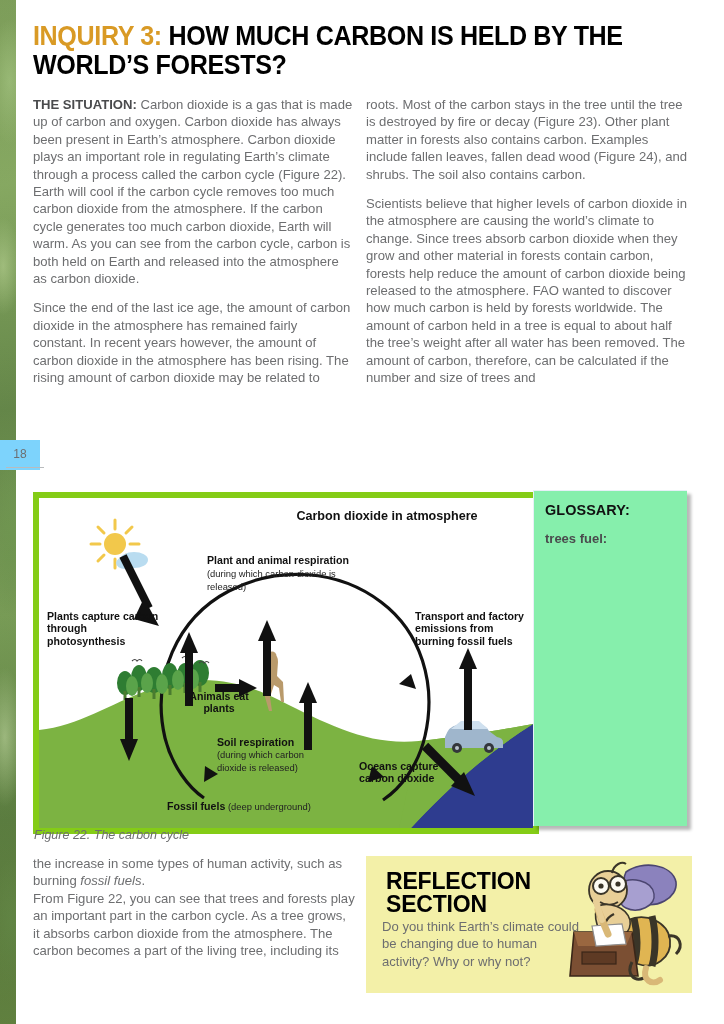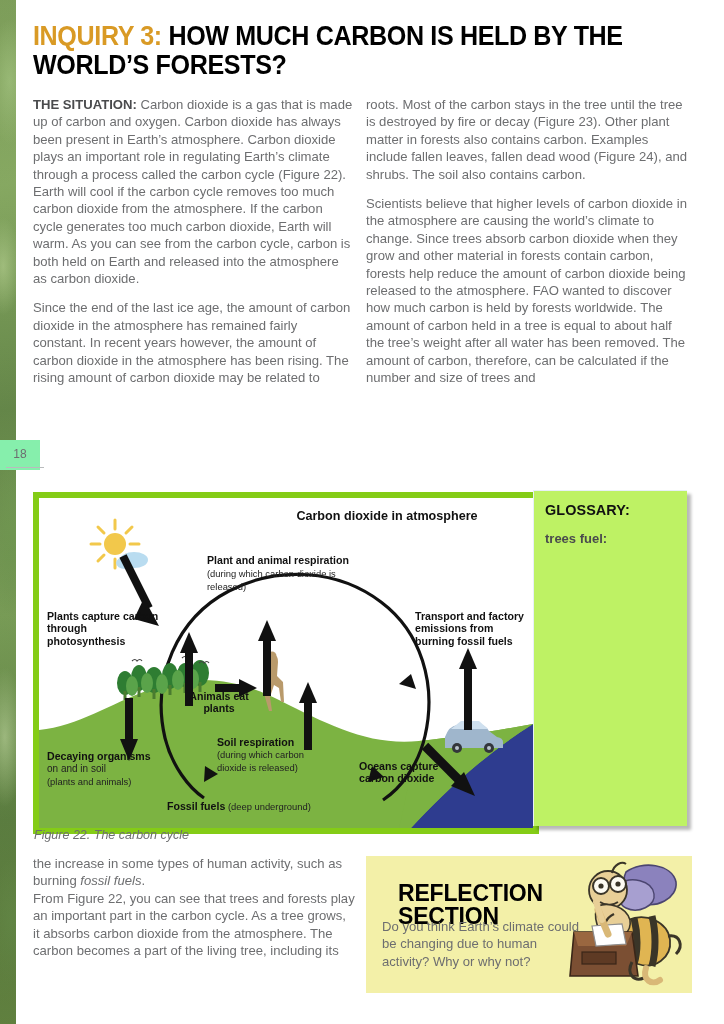--- a/index.html
+++ b/index.html
@@ -25,21 +25,21 @@
       radial-gradient(ellipse 30px 90px at 70% 90%, #6b934a 0%, rgba(107,147,74,0) 70%),
       linear-gradient(170deg,#6e9247 0%,#7ea455 18%,#5f8540 40%,#7ba355 60%,#618742 80%,#74995000 100%),
       #6d9147;
   }
   .edge-strip-inner{
     position:absolute;left:0;top:0;width:16px;height:1024px;
     background:linear-gradient(180deg,rgba(255,255,255,.10),rgba(0,0,0,.12));
   }
   .folio{
     position:absolute;left:0;top:440px;width:40px;height:30px;
-    background:#86efac;
+    background:#7dd3fc;
     display:flex;align-items:center;justify-content:center;
   }
   .folio span{
     font-size:12px;color:#6d6e70;
     transform:translateY(-1px);
   }
   .folio-rule{
     position:absolute;left:6px;top:467px;width:38px;height:1px;background:#b9bbbd;
   }
 
@@ -86,41 +86,41 @@
   .fig-title{
     position:absolute;left:213px;top:11px;width:270px;
     font-size:12.6px;font-weight:bold;color:#111;text-align:center;
   }
   .lbl{position:absolute;font-size:10.6px;font-weight:bold;color:#111;line-height:1.16;}
   .lbl .sub{font-weight:normal;font-size:9.4px;color:#222;}
 
   
   .glossary{
     position:absolute;left:533px;top:490px;width:154px;height:336px;
-    background:#bef264;
+    background:#86efac;
     box-shadow:4px 4px 3px rgba(0,0,0,.28);
     border-top:1px solid #e8f0f7;
     border-left:1px solid #e8f0f7;
     padding:11px 11px 0 11px;
     box-sizing:border-box;
   }
   .glossary h3{
     margin:0 0 13px 0;font-size:14.4px;color:#111;letter-spacing:.1px;
   }
   .gl-term{font-size:13px;font-weight:bold;color:#4a4b4d;display:block;margin-bottom:0;}
   .gl-def{font-size:13px;line-height:1.36;color:#6d6e70;display:block;}
 
   
   .reflection{
     position:absolute;left:366px;top:856px;width:326px;height:137px;
     background:#f3f0a8;
     overflow:hidden;
   }
   .reflection h3{
-    position:absolute;left:16px;top:10px;margin:16px;
+    position:absolute;left:16px;top:10px;margin:4px;
     font-size:23px;line-height:1.02;font-weight:bold;color:#000;
     letter-spacing:-0.2px;
   }
   .reflection .q{
     position:absolute;left:16px;top:62px;width:200px;
     font-size:13.1px;line-height:1.33;color:#6d6e70;
   }
   .bee{position:absolute;right:4px;top:2px;width:120px;height:130px;}
 </style>
 </head>
@@ -283,25 +283,20 @@
 
     <div class="lbl" style="left:168px;top:56px;width:160px;"><span>Plant and animal respiration</span><span class="sub"> (during which carbon dioxide is released)</span></div>
 
     <div class="lbl" style="left:140px;top:192px;width:80px;text-align:center;">Animals eat plants</div>
 
     <div class="lbl" style="left:178px;top:238px;width:110px;">
       <span>Soil respiration</span><br>
       <span class="sub">(during which carbon dioxide is released)</span>
     </div>
 
-    <div class="lbl" style="left:8px;top:252px;width:128px;">
-      <span>Decaying organisms</span><br>
-      <span class="sub" style="font-size:10px;">on and in soil</span><br>
-      <span class="sub">(plants and animals)</span>
-    </div>
 
     <div class="lbl" style="left:320px;top:262px;width:110px;">Oceans capture carbon dioxide</div>
 
     <div class="lbl" style="left:128px;top:302px;width:250px;"><span>Fossil fuels</span><span class="sub"> (deep underground)</span></div>
   </div>
 
   <div class="figure-caption">Figure 22. The carbon cycle</div>
 
   <div class="glossary">
     <h3>GLOSSARY:</h3>

